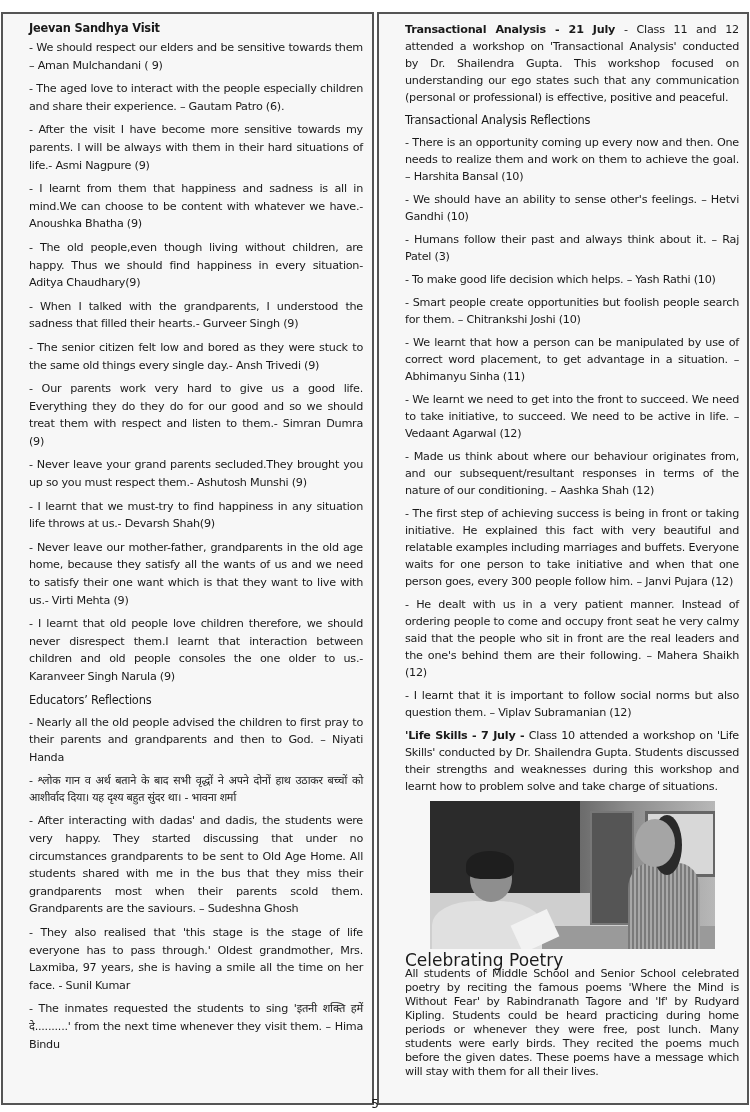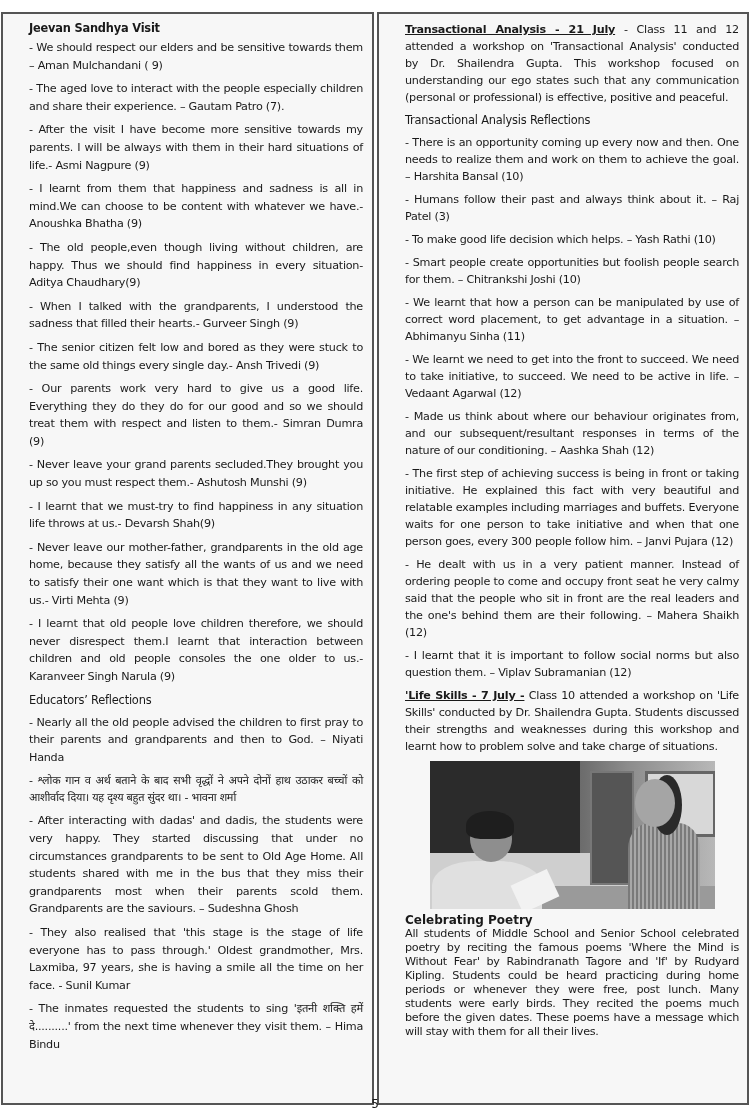--- a/index.html
+++ b/index.html
@@ -15,21 +15,21 @@
   .col.left { left: 1px; width: 373px; }
   .col.right { left: 377px; width: 372px; padding-right: 8px; }
   .heading { font-weight: bold; font-size: 11.4px; line-height: 15px; margin: 2px 0 3px 0; letter-spacing: -0.2px; }
   .para {
     font-size: 11.2px; line-height: 17.6px; text-align: justify;
     margin: 0 0 6px 0; letter-spacing: -0.25px;
   }
   .sub { font-size: 11.4px; line-height: 16px; margin: 0 0 6px 0; letter-spacing: -0.2px; }
   .right .para { line-height: 17px; }
   .right .intro { font-size: 11.2px; line-height: 17px; text-align: justify; margin: 0 0 6px 0; letter-spacing: -0.25px; }
-  .intro b { font-weight: bold; text-decoration: underline; }
+  .intro b { font-weight: bold; }
   .hindi { font-size: 11px; line-height: 17px; }
   .photo {
     display: block; margin: 6px auto 4px auto; width: 285px; height: 148px;
     position: relative; overflow: hidden;
     background: linear-gradient(90deg, #2e2e2e 0%, #3a3a3a 45%, #6a6a6a 52%, #8d8d8d 70%, #b8b8b8 100%);
   }
   .photo .board { position: absolute; left: 0; top: 0; width: 150px; height: 95px; background: #2b2b2b; }
   .photo .wall { position: absolute; left: 0; top: 92px; width: 200px; height: 56px; background: #cfcfcf; }
   .photo .desk { position: absolute; left: 80px; top: 125px; width: 205px; height: 23px; background: #9a9a9a; }
   .photo .door { position: absolute; left: 160px; top: 10px; width: 40px; height: 110px; background: #555; border: 2px solid #777; }
@@ -37,34 +37,34 @@
   .photo .teacher-head { position: absolute; left: 40px; top: 55px; width: 42px; height: 46px; border-radius: 50%; background: #8e8e8e; }
   .photo .teacher-hair { position: absolute; left: 36px; top: 50px; width: 48px; height: 28px; border-radius: 50% 50% 30% 30%; background: #1e1e1e; }
   .photo .teacher-body { position: absolute; left: 2px; top: 100px; width: 110px; height: 60px; border-radius: 40% 40% 0 0; background: #e0e0e0; }
   .photo .notepad { position: absolute; left: 85px; top: 115px; width: 40px; height: 30px; background: #f2f2f2; transform: rotate(-25deg); }
   .photo .girl-head { position: absolute; left: 205px; top: 18px; width: 40px; height: 48px; border-radius: 50%; background: #a5a5a5; }
   .photo .girl-hair { position: absolute; left: 222px; top: 14px; width: 30px; height: 60px; border-radius: 50%; background: #2a2a2a; }
   .photo .girl-body {
     position: absolute; left: 198px; top: 62px; width: 72px; height: 86px; border-radius: 30% 30% 0 0;
     background: repeating-linear-gradient(90deg, #7a7a7a 0 2px, #a8a8a8 2px 4px);
   }
-  .poetry-title { font-weight: bold; font-size: 12px; line-height: 14px; margin: 0; }
+  .poetry-title { font-weight: normal; font-size: 17px; line-height: 14px; margin: 0; }
   .poetry-text { font-size: 11.2px; line-height: 14px; text-align: justify; margin: 0; letter-spacing: -0.25px; }
   .page-num {
     position: absolute; top: 1097px; left: 0; width: 750px; text-align: center;
     font-size: 12px; line-height: 15px;
   }
 </style>
 </head>
 <body>
 
 <div class="col left">
   <div class="heading">Jeevan Sandhya Visit</div>
   <p class="para">- We should respect our elders and be sensitive towards them – Aman Mulchandani ( 9)</p>
-  <p class="para">- The aged love to interact with the people especially children and share their experience. – Gautam Patro (7).</p>
+  <p class="para">- The aged love to interact with the people especially children and share their experience. – Gautam Patro (6).</p>
   <p class="para">- After the visit I have become more sensitive towards my parents. I will be always with them in their hard situations of life.- Asmi  Nagpure (9)</p>
   <p class="para">- I learnt from them that happiness and sadness is all in mind.We can choose to be content with whatever we have.- Anoushka Bhatha (9)</p>
   <p class="para">- The old people,even though living without children, are happy. Thus we should find happiness in every situation- Aditya Chaudhary(9)</p>
   <p class="para">- When I talked with the grandparents, I understood the sadness that filled their hearts.- Gurveer Singh (9)</p>
   <p class="para">- The senior citizen felt low and bored as they were stuck to the same old things every single day.- Ansh Trivedi (9)</p>
   <p class="para">- Our parents work very hard to give us a good life. Everything they do they do for our good and so we should treat them with respect and listen to them.- Simran Dumra (9)</p>
   <p class="para">- Never leave your grand parents secluded.They brought you up so you must respect them.- Ashutosh Munshi (9)</p>
   <p class="para">- I learnt that we must-try to find happiness in any situation life throws at us.- Devarsh Shah(9)</p>
   <p class="para">- Never leave our mother-father, grandparents in the old age home, because they satisfy all the wants of us and we need to satisfy their one want which is that they want to live with us.- Virti Mehta (9)</p>
   <p class="para">- I learnt that old people love children therefore, we should never disrespect them.I learnt that interaction between children and old people consoles the one older to us.- Karanveer Singh Narula (9)</p>
@@ -73,20 +73,21 @@
   <p class="para hindi">- श्लोक गान व अर्थ बताने के बाद सभी वृद्धों ने अपने दोनों हाथ उठाकर बच्चों को आशीर्वाद दिया। यह दृश्य बहुत सुंदर था। - भावना शर्मा</p>
   <p class="para">- After interacting with dadas' and dadis, the students were very happy.  They started discussing that under no circumstances grandparents to be sent to Old Age Home.  All students shared with me in the bus that they miss their grandparents most when their parents scold them. Grandparents are the saviours. –  Sudeshna Ghosh</p>
   <p class="para">- They also realised that 'this stage is the stage of life everyone has to pass through.'  Oldest grandmother, Mrs. Laxmiba, 97 years, she is having a smile all the time on her face. - Sunil Kumar</p>
   <p class="para">- The inmates requested the students to sing  'इतनी शक्ति हमें दे..........' from the next time whenever they visit them. – Hima Bindu</p>
 </div>
 
 <div class="col right">
   <p class="intro" style="margin-top:2px;"><b>Transactional Analysis - 21 July</b><span> - Class 11 and 12 attended a workshop on 'Transactional Analysis' conducted by Dr. Shailendra Gupta. This workshop focused on understanding our ego states such that any communication (personal or professional) is effective, positive and peaceful.</span></p>
   <div class="sub">Transactional Analysis Reflections</div>
   <p class="para">- There is an opportunity coming up every now and then. One needs to realize them and work on them to achieve the goal. – Harshita Bansal (10)</p>
+  <p class="para">- We should have an ability to sense other's feelings. – Hetvi Gandhi (10)</p>
   <p class="para">-  Humans follow their past and always think about it. – Raj Patel (3)</p>
   <p class="para">- To make good life decision which helps. – Yash Rathi (10)</p>
   <p class="para">- Smart people create opportunities but foolish people search for them. – Chitrankshi Joshi (10)</p>
   <p class="para">- We learnt that how a person can be manipulated by use of correct word placement, to get advantage in a situation. – Abhimanyu Sinha (11)</p>
   <p class="para">- We learnt we need to get into the front to succeed.  We need to take initiative, to succeed. We need to be active in life. – Vedaant Agarwal (12)</p>
   <p class="para">- Made us think about where our behaviour originates from, and our subsequent/resultant responses in terms of the nature of our conditioning. – Aashka Shah (12)</p>
   <p class="para">- The first step of achieving success is being in front or taking initiative.  He explained this fact with very beautiful and relatable examples including marriages and buffets.  Everyone waits for one person to take initiative and when that one person goes, every 300 people follow him. – Janvi Pujara (12)</p>
   <p class="para">- He dealt with us in a very patient manner. Instead of ordering people  to come and occupy front seat he very calmy said that the people who sit in front are the real leaders and the one's behind them are their following. – Mahera Shaikh (12)</p>
   <p class="para">- I learnt that it is important to follow social norms but also question them. – Viplav Subramanian (12)</p>
   <p class="intro"><b>'Life Skills - 7 July -</b><span> Class 10 attended a workshop on 'Life Skills' conducted by Dr. Shailendra Gupta. Students discussed their strengths and weaknesses during this workshop and learnt how to problem solve and take charge of situations.</span></p>

